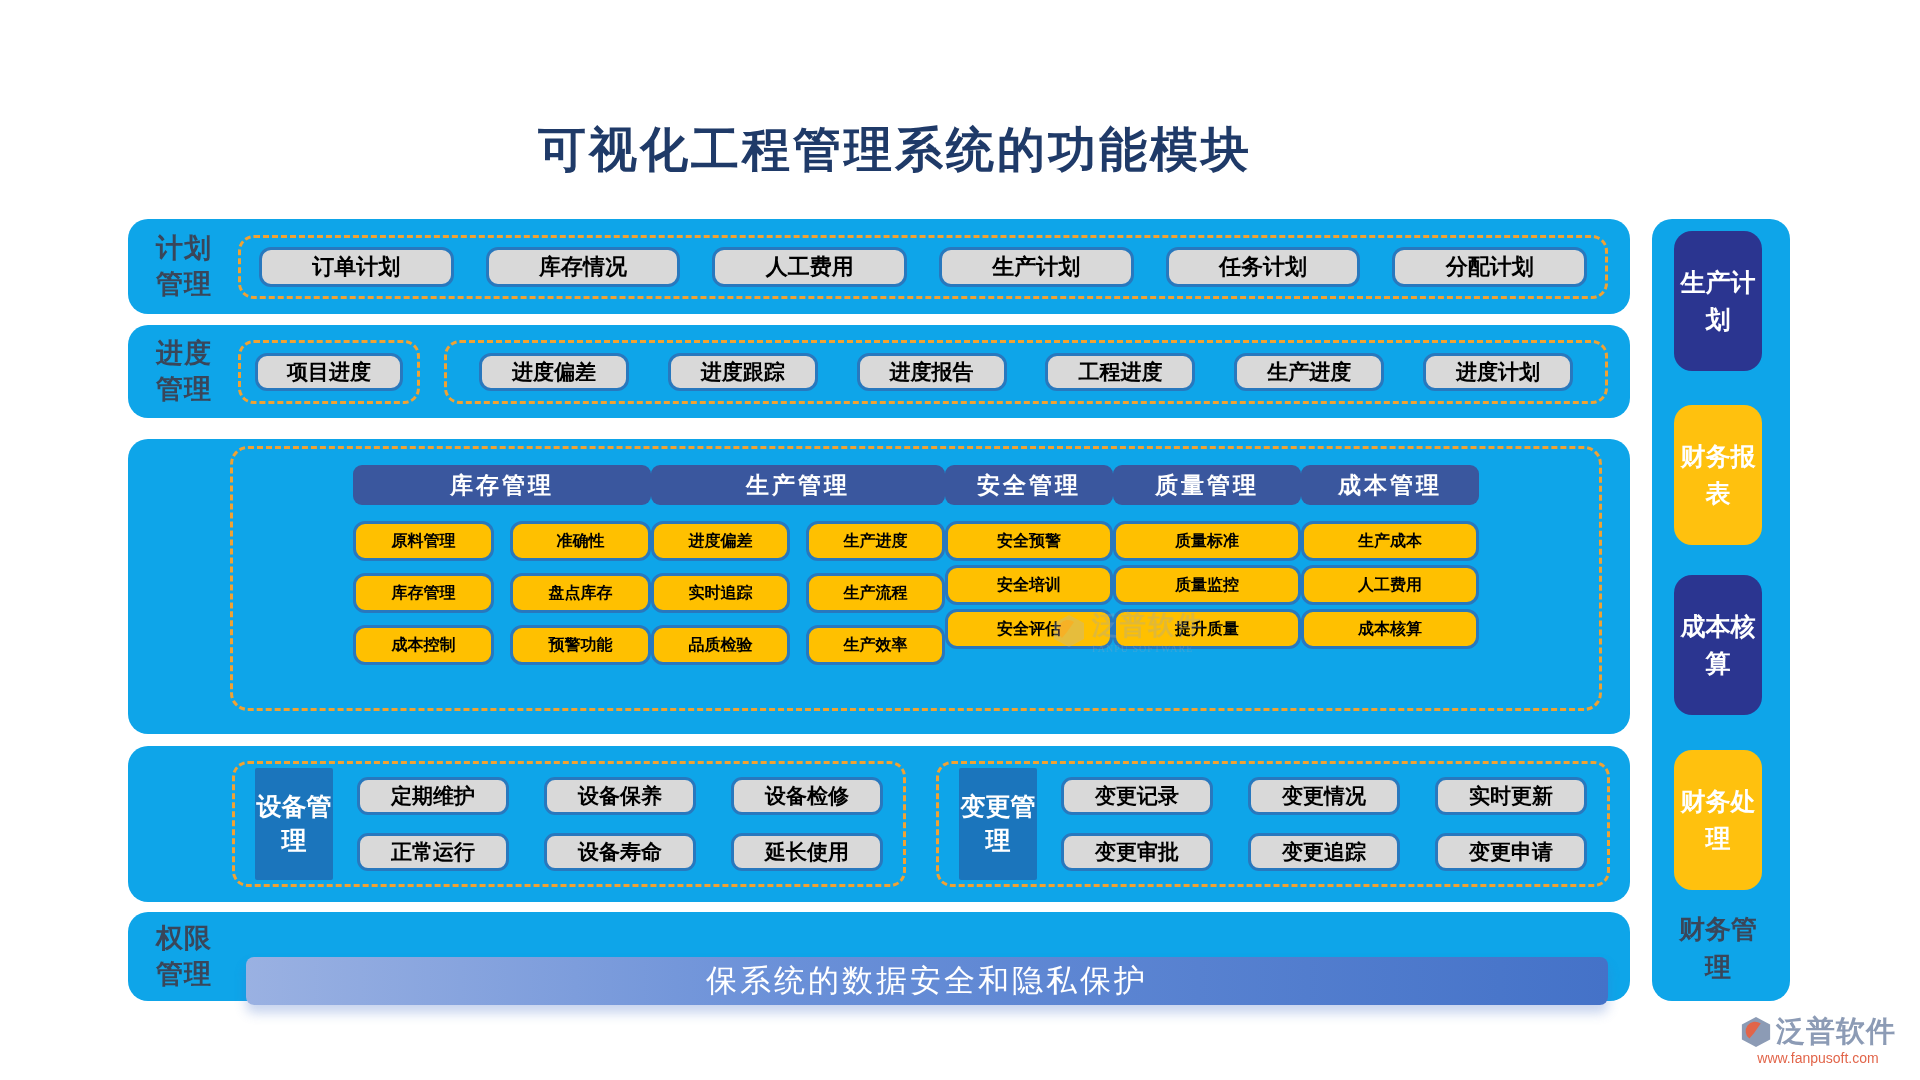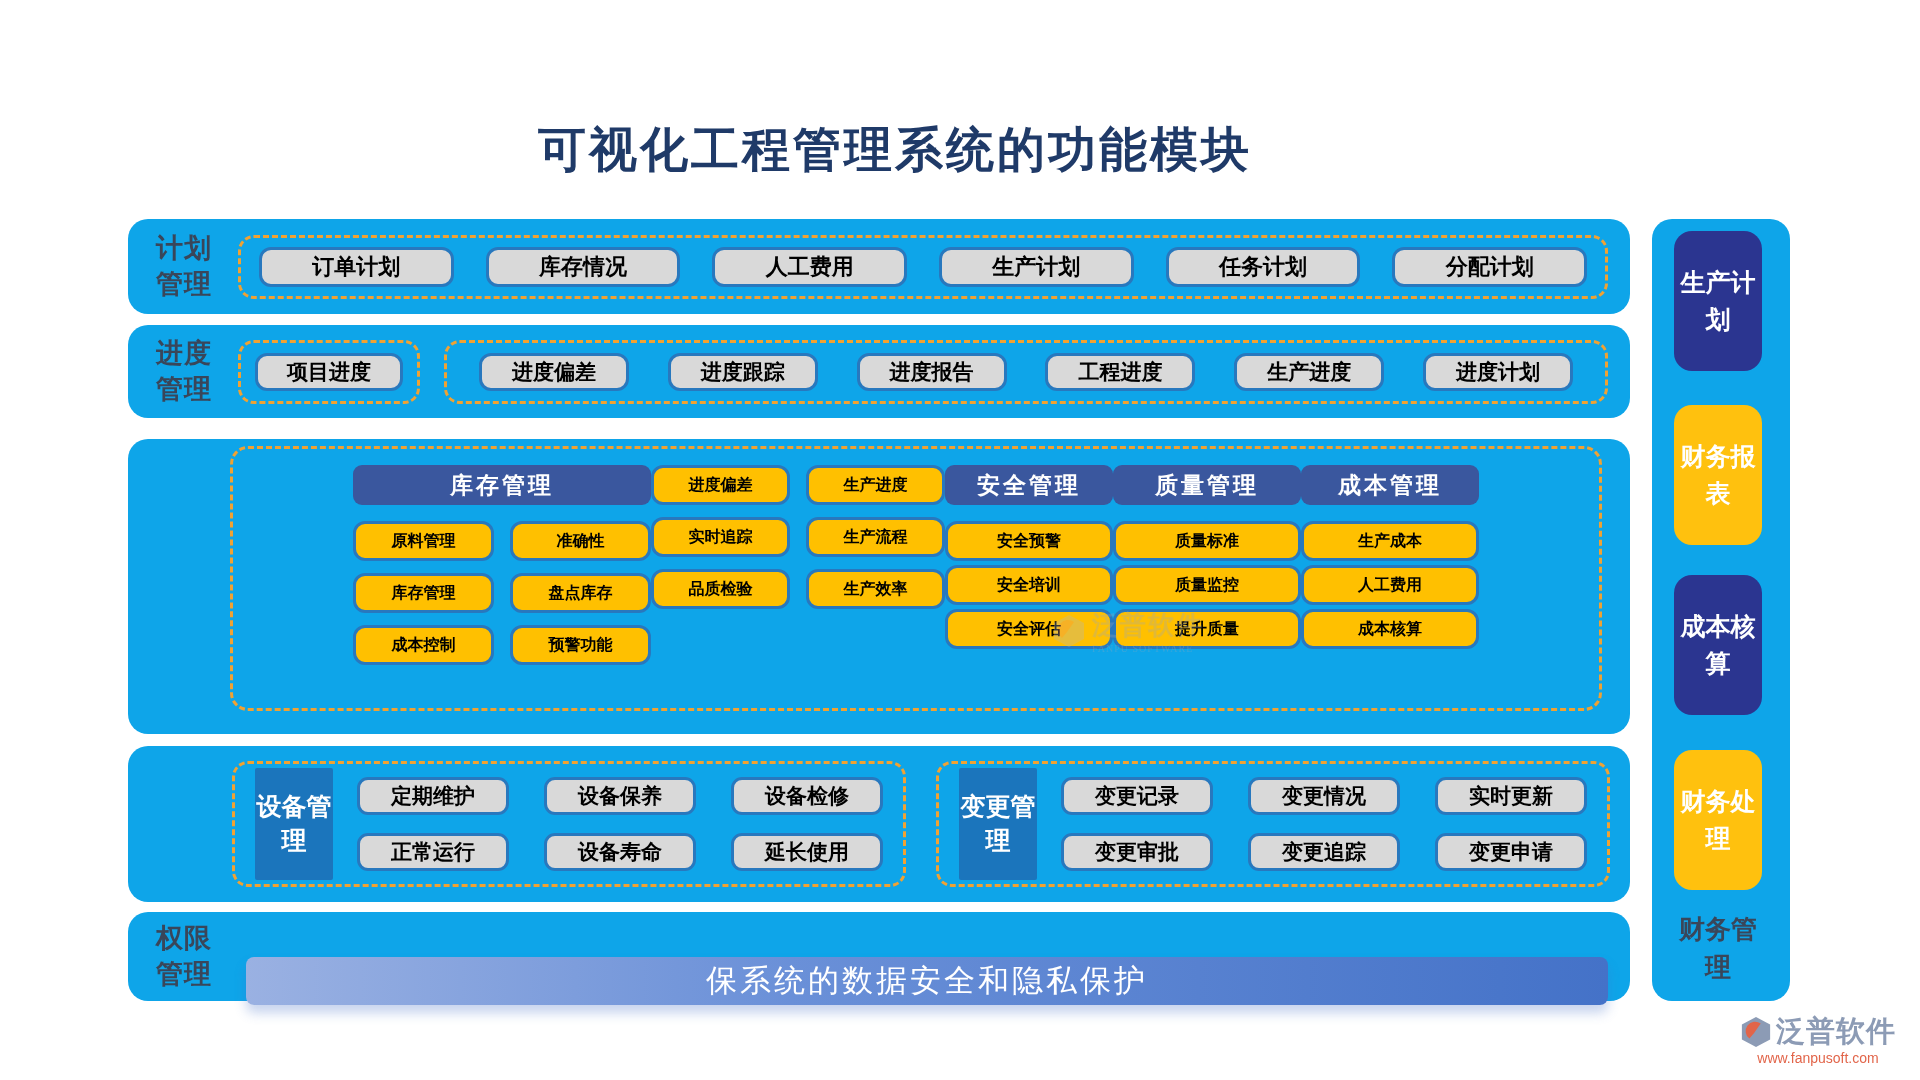--- a/index.html
+++ b/index.html
@@ -155,20 +155,21 @@
         <div class="btn-gold">原料管理</div>
         <div class="btn-gold">准确性</div>
         <div class="btn-gold">库存管理</div>
         <div class="btn-gold">盘点库存</div>
         <div class="btn-gold">成本控制</div>
         <div class="btn-gold">预警功能</div>
       </div>
     </div>
 
     <div class="w2">
+      <div class="mod-header">生产管理</div>
       <div class="grid2">
         <div class="btn-gold">进度偏差</div>
         <div class="btn-gold">生产进度</div>
         <div class="btn-gold">实时追踪</div>
         <div class="btn-gold">生产流程</div>
         <div class="btn-gold">品质检验</div>
         <div class="btn-gold">生产效率</div>
       </div>
     </div>
 

